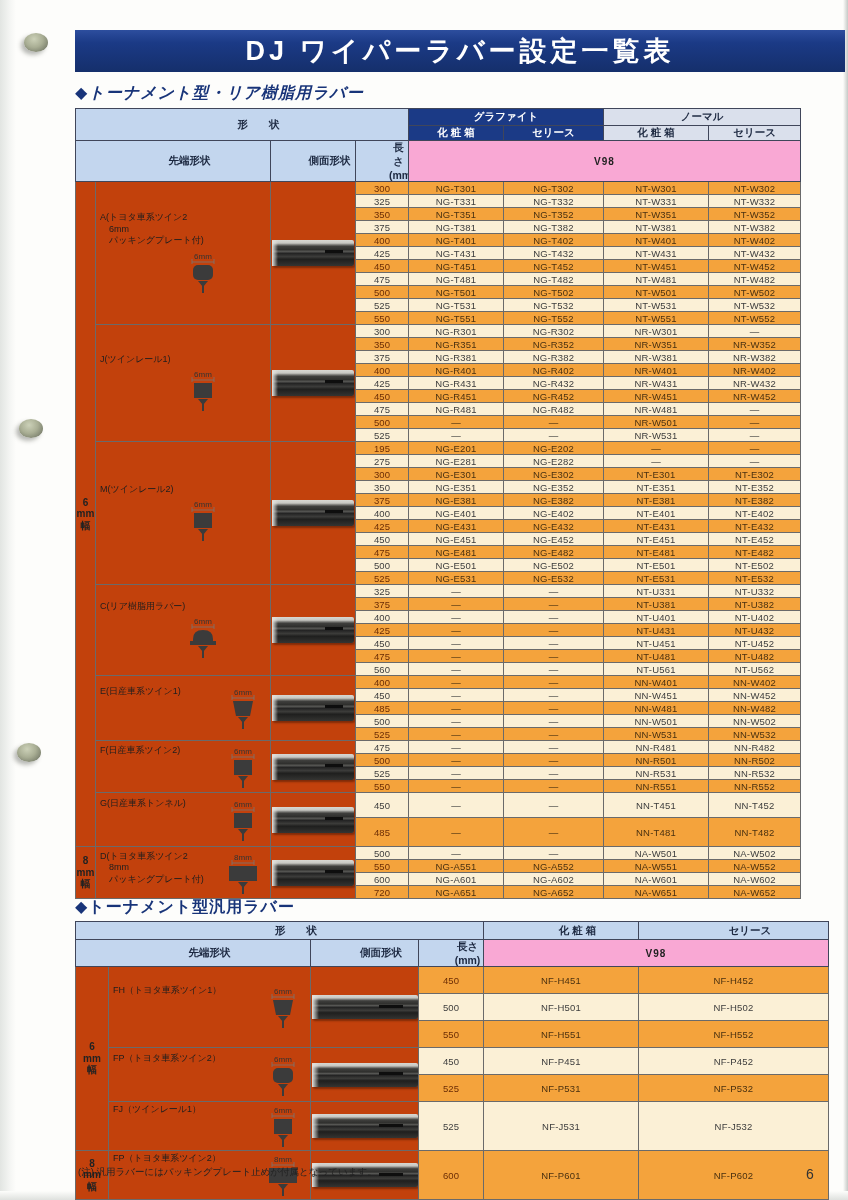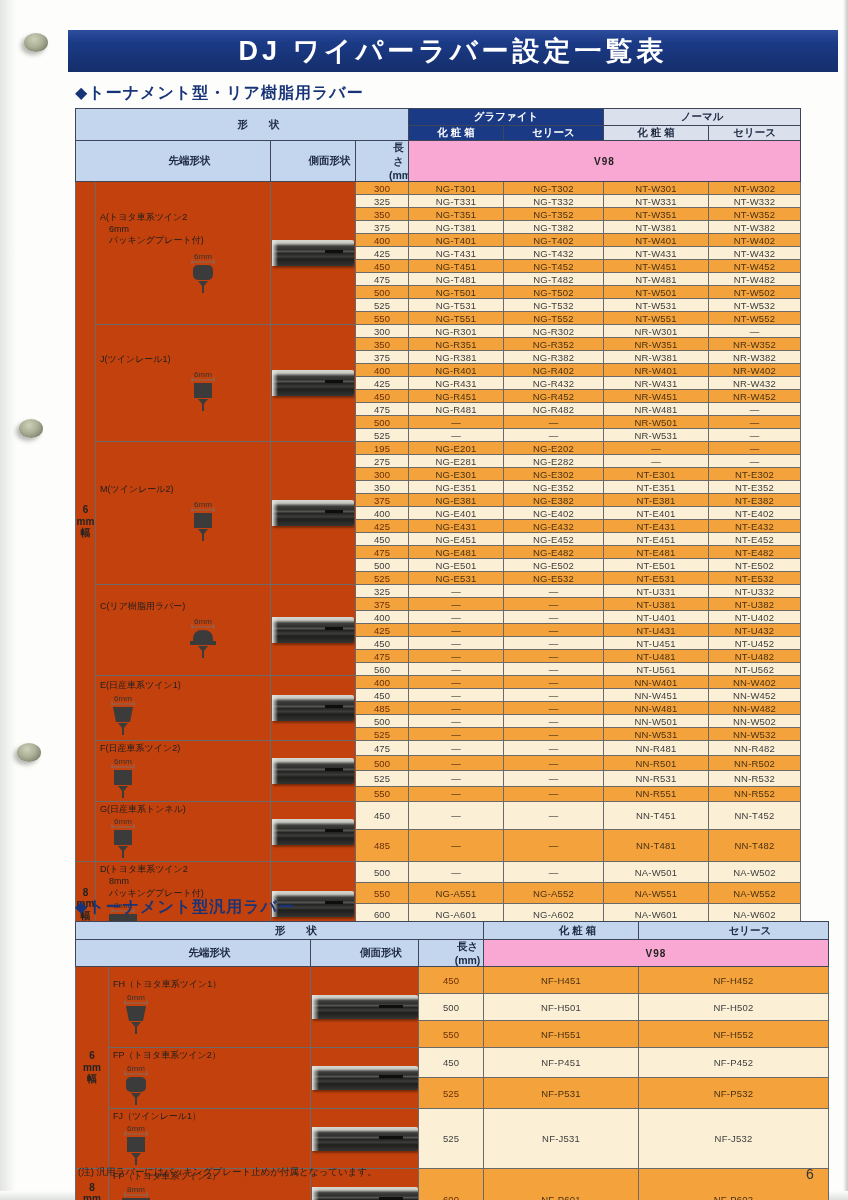--- a/index.html
+++ b/index.html
@@ -7,21 +7,21 @@
         font-family:"Liberation Sans","DejaVu Sans",sans-serif;color:#222;}
   .edge-left{position:absolute;left:0;top:0;width:16px;height:100%;
              background:linear-gradient(90deg,#e2e5e2,#f5f6f4 65%,#fdfdfb);}
   .edge-right{position:absolute;right:0;top:0;width:5px;height:100%;
               background:linear-gradient(270deg,#c6c9c6,#fdfdfb);}
   .edge-bottom{position:absolute;left:0;bottom:0;width:100%;height:9px;
                background:linear-gradient(0deg,#dee1de,#fdfdfb);}
   .hole{position:absolute;width:24px;height:19px;border-radius:50%;
         background:radial-gradient(ellipse at 42% 32%,#ccd1b8 0%,#a9ae94 45%,#7e8370 78%,#63685a 100%);
         box-shadow:-3px 3px 4px rgba(55,58,50,.35);}
-  .titlebar{position:absolute;left:68px;top:30px;width:770px;height:42px;
+  .titlebar{position:absolute;left:75px;top:30px;width:770px;height:42px;
             background:linear-gradient(180deg,#2d4e9e 0,var(--navy,#1b3a86) 30%,#152f6b 100%);
             color:#fff;font-size:27px;font-weight:bold;text-align:center;line-height:43px;letter-spacing:4px;}
   .sectitle{position:absolute;left:75px;font-size:16px;font-weight:bold;color:#183479;letter-spacing:1px;}
   .tablewrap{position:absolute;left:75px;}
   table{border-collapse:collapse;table-layout:fixed;}
   th,td{border:1px solid #6a6a6a;padding:0;box-sizing:border-box;overflow:hidden;}
   table{border:1.5px solid #3a3a3a;}
   thead th{font-size:10.5px;font-weight:bold;border-color:#40465a;}
   .hb{background:var(--hblue,#c3d6ee);color:#1c2840;padding-left:33px;}
   .hg{background:var(--navy,#1b3a86);color:#fff;}
@@ -32,21 +32,21 @@
   tr.cream  td.d{background:var(--cream,#fbf0d6);color:#3d3d3d;}
   td.len{font-size:9.5px;}
   tr.orange td.len{color:#6b2d05;}
   td.part{font-size:9.5px;letter-spacing:.2px;}
   .fixedbg{background:#c2410c;vertical-align:middle;}
   tr.secfirst td,tr.secfirst th{border-top:1.4px solid #3a3a3a;}
   .wlabel{font-size:10px;font-weight:bold;text-align:center;line-height:1.15;white-space:pre-line;color:#222;}
   .tw{display:flex;height:100%;padding:2px 4px;box-sizing:border-box;}
   .tw.below{flex-direction:column;}
   .tw.below svg{margin:3px auto 0 auto;transform:translateX(20px);}
-  .tw.right{flex-direction:column;justify-content:space-between;align-items:flex-start;}
+  .tw.right{flex-direction:row;justify-content:space-between;align-items:flex-start;}
   .seclabel{font-size:9px;line-height:1.3;white-space:pre-line;color:#1e1e1e;text-align:left;}
   .blade{position:relative;border-radius:2px;box-shadow:1px 2px 2px rgba(0,0,0,.35);margin:0 auto;
          background:linear-gradient(180deg,#d8d8d3 0,#c7c7c2 12%,#8a8a86 17%,#3f3f3d 24%,#2e2e2c 38%,#5a5a57 43%,#242424 52%,#3c3c3a 64%,#1f1f1e 74%,#343432 100%);}
   .blade::after{content:"";position:absolute;right:14%;top:40%;width:22%;height:3px;background:#0e0e0e;}
   .blade::before{content:"";position:absolute;left:0;top:0;width:7%;height:100%;
                  background:linear-gradient(90deg,#e4e4e0,rgba(228,228,224,0));}
   .footnote{position:absolute;left:78px;top:1166px;font-size:9.5px;color:#222;}
   .pagenum{position:absolute;left:806px;top:1166px;font-size:14px;color:#333;}
 </style>
 </head>
@@ -57,21 +57,21 @@
   <div class="edge-right"></div>
   <div class="edge-bottom"></div>
   <div class="hole" style="left:24px;top:33px;"></div>
   <div class="hole" style="left:19px;top:419px;"></div>
   <div class="hole" style="left:17px;top:743px;"></div>
 
   <div class="titlebar">
     <span>DJ ワイパーラバー設定一覧表</span>
   </div>
 
-  <div class="sectitle" style="top:83px;">◆トーナメント型・リア樹脂用ラバー</div>
+  <div class="sectitle" style="top:83px;font-style:italic;">◆トーナメント型・リア樹脂用ラバー</div>
 
   <div class="tablewrap" style="top:108px;">
     <table style="width:725px;">
       <colgroup>
         <col style="width:20px">
           <col style="width:175px">
           <col style="width:85px">
           <col style="width:53px">
         <col style="width:95px">
           <col style="width:100px">

